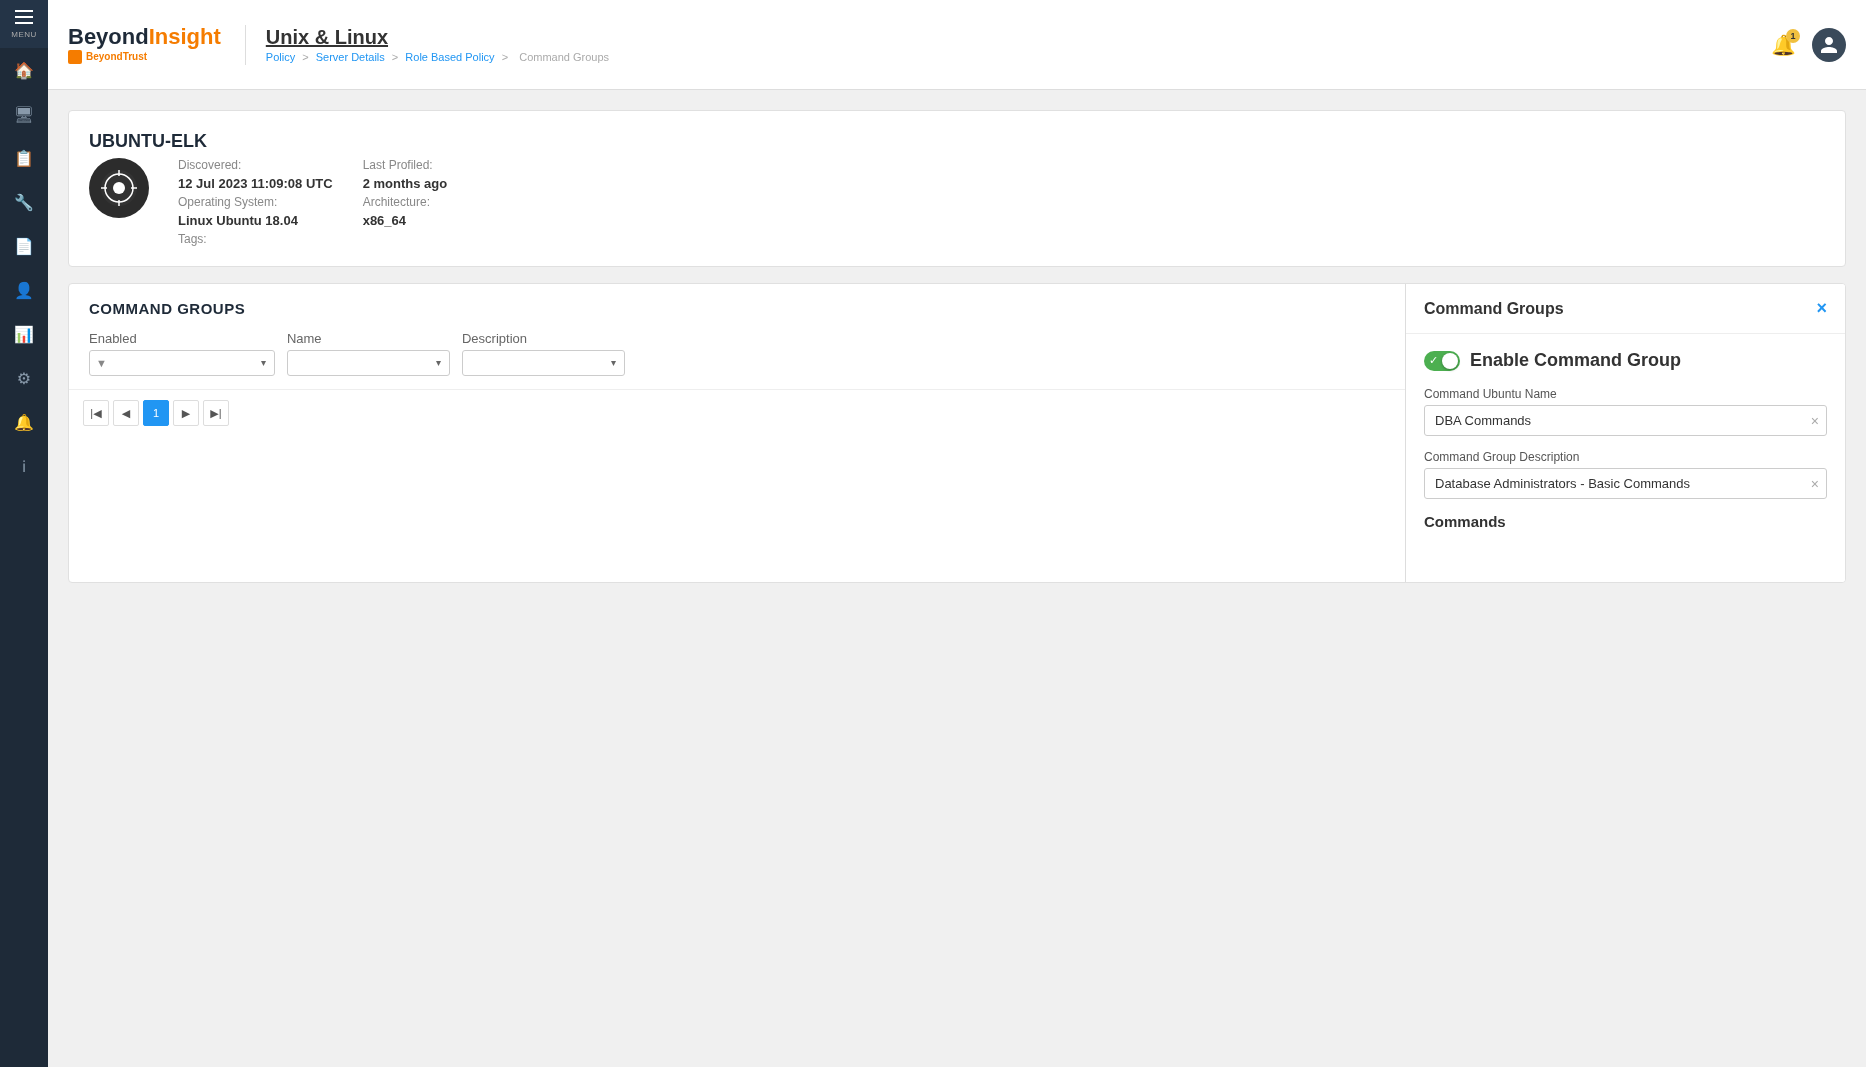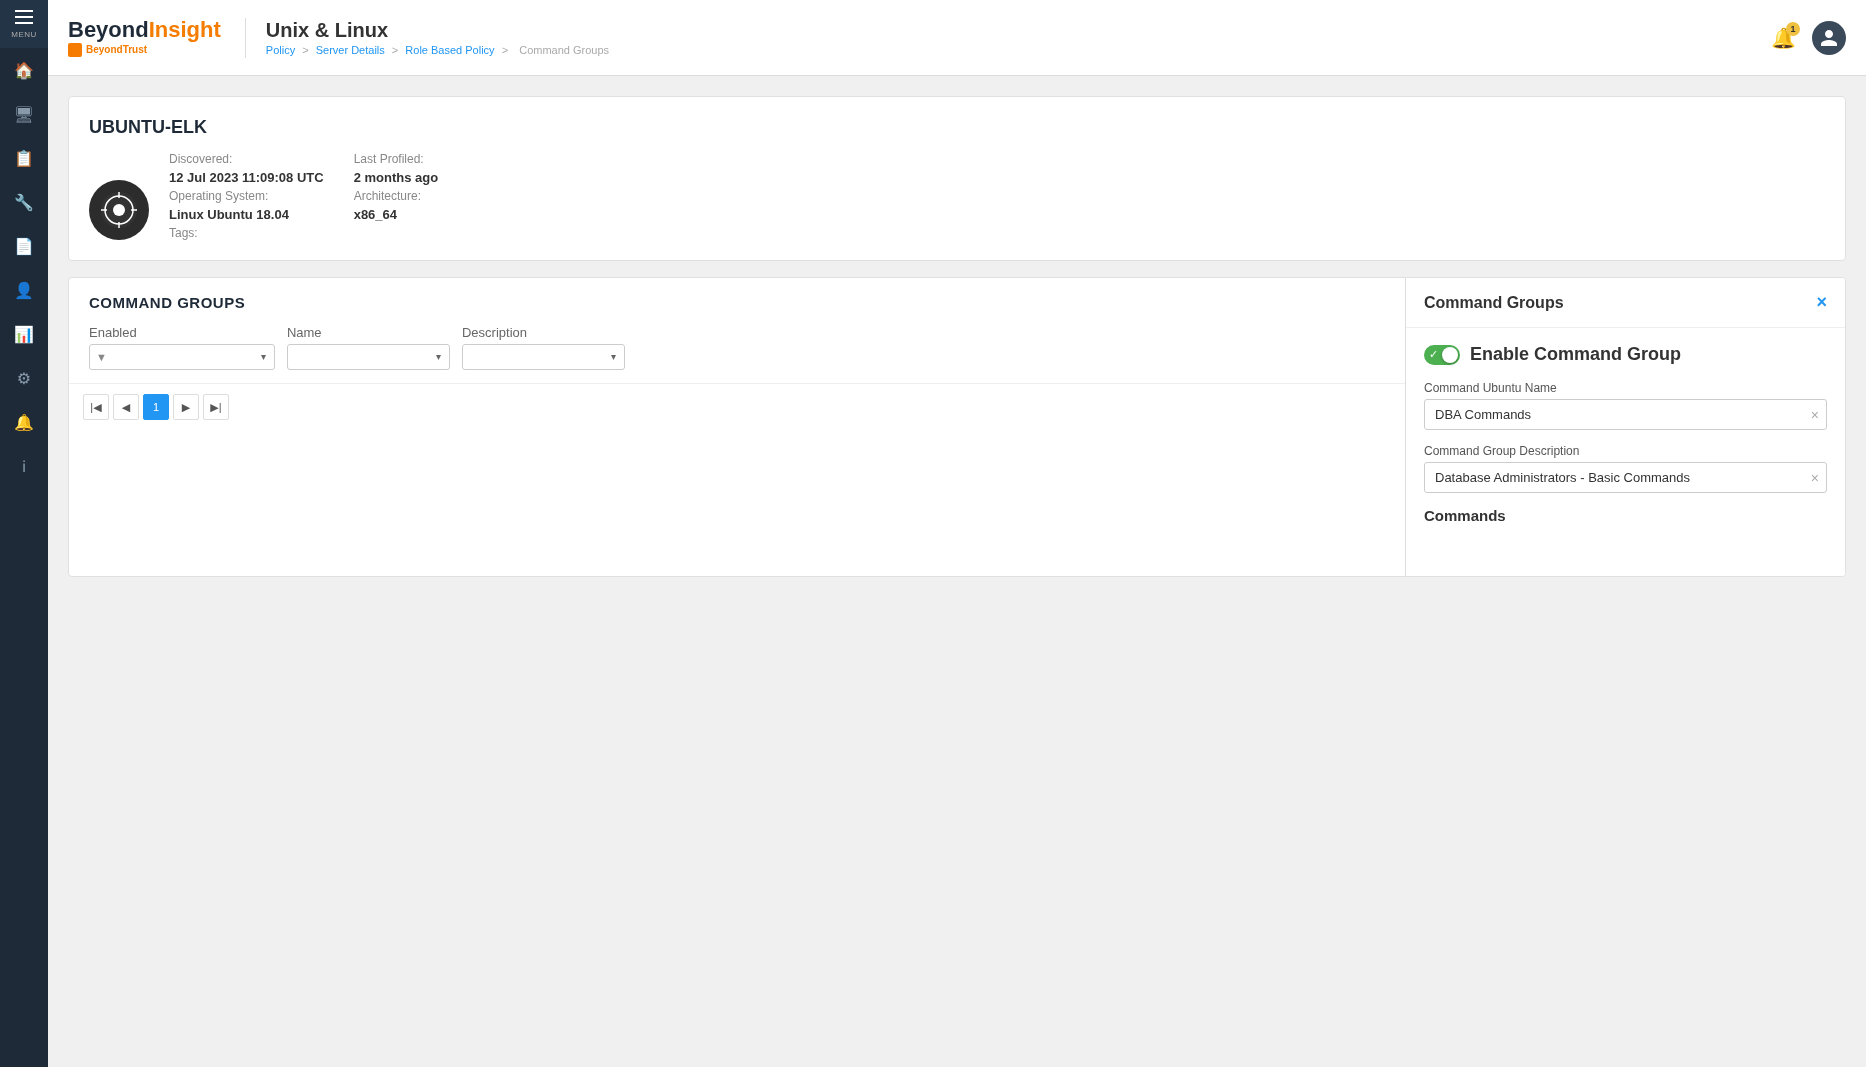--- a/index.html
+++ b/index.html
@@ -58,21 +58,21 @@
       overflow: hidden;
     }
 
     
     .header {
       background: white;
       border-bottom: 1px solid #ddd;
       display: flex;
       align-items: center;
       padding: 0 20px;
-      height: 76px;
+      height: 90px;
       flex-shrink: 0;
     }
     .logo-area {
       display: flex;
       flex-direction: column;
       margin-right: 24px;
     }
     .logo-text {
       font-size: 22px;
       font-weight: bold;
@@ -94,21 +94,21 @@
       display: inline-block;
     }
     .logo-sub-text { font-size: 10px; color: #f57c00; font-weight: bold; }
     .header-divider {
       width: 1px;
       height: 40px;
       background: #ddd;
       margin-right: 20px;
     }
     .header-title-area { flex: 1; }
-    .header-title { font-size: 20px; font-weight: 600; color: #333; }
+    .header-title { font-size: 20px; font-weight: 600; color: #333; text-decoration: underline; }
     .breadcrumb { font-size: 11px; color: #888; margin-top: 2px; }
     .breadcrumb a { color: #2196f3; text-decoration: none; }
     .breadcrumb span { color: #aaa; margin: 0 4px; }
     .header-actions { display: flex; align-items: center; gap: 16px; }
     .bell-icon {
       position: relative;
       font-size: 20px;
       color: #555;
       cursor: pointer;
     }
@@ -154,26 +154,26 @@
       background: white;
       border-radius: 4px;
       padding: 20px;
       margin-bottom: 16px;
       border: 1px solid #e0e0e0;
     }
     .server-name {
       font-size: 18px;
       font-weight: bold;
       color: #1e2a38;
-      margin-bottom: 14px;
+      margin-bottom: 6px;
     }
     .server-info-row {
       display: flex;
-      align-items: flex-end;
-      gap: 20px;
+      align-items: flex-start;
+      gap: 29px;
     }
     .server-logo {
       width: 60px;
       height: 60px;
       background: #2c2c2c;
       border-radius: 50%;
       display: flex;
       align-items: center;
       justify-content: center;
       flex-shrink: 0;

